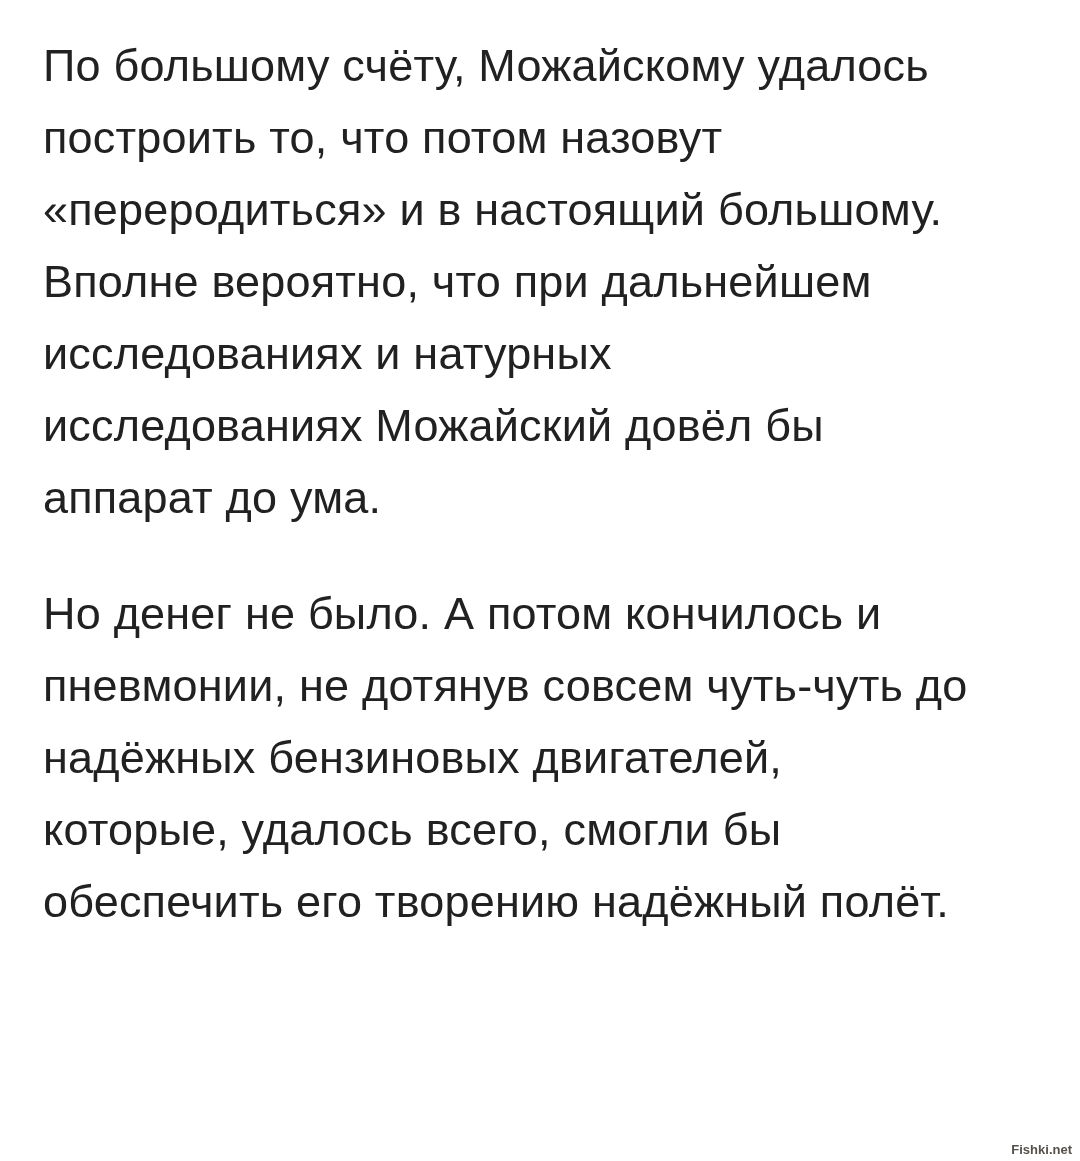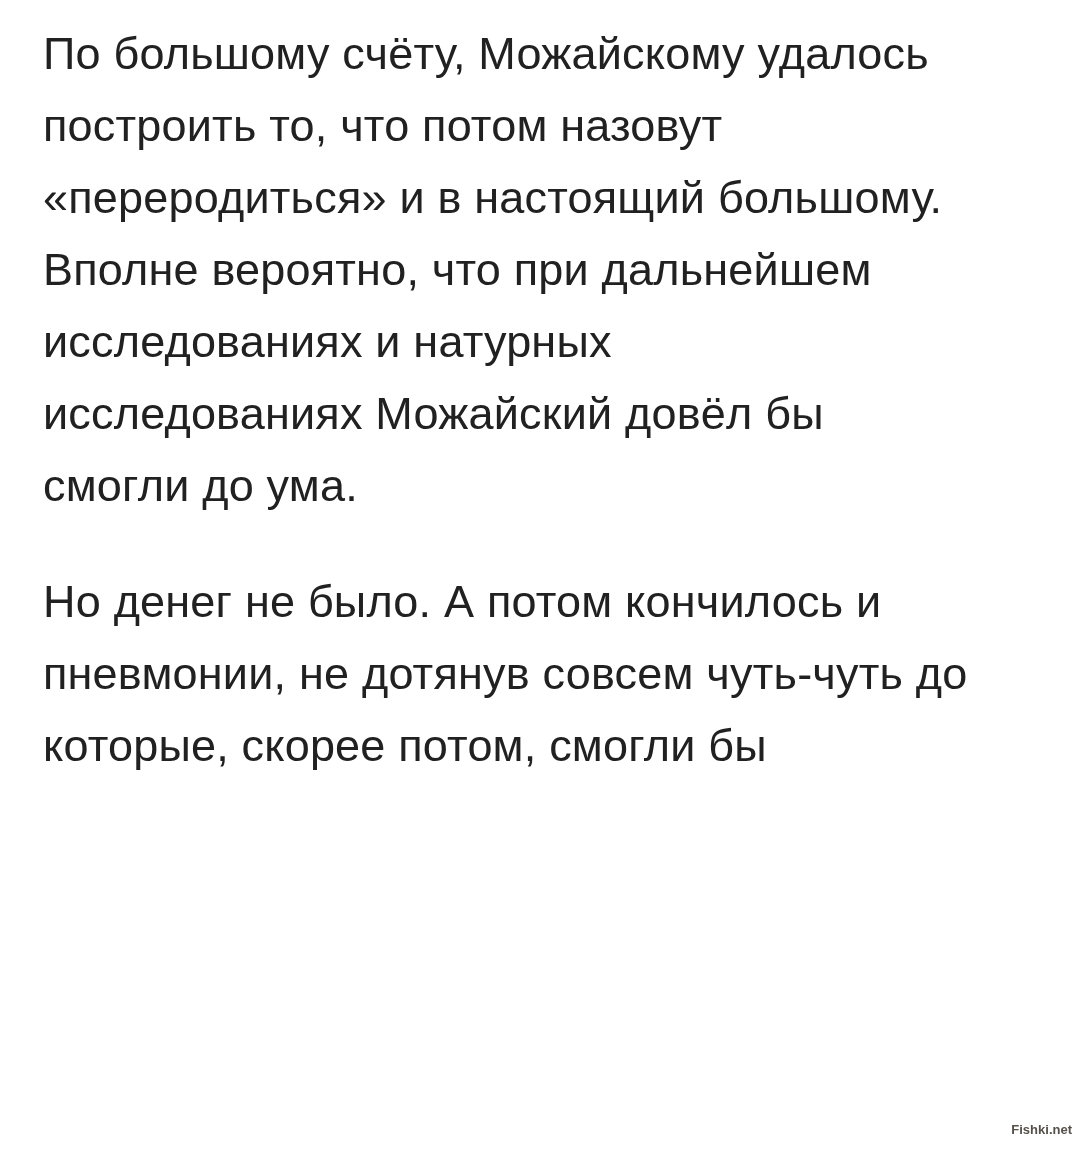--- a/index.html
+++ b/index.html
@@ -8,40 +8,40 @@
   }
   body {
     width: 1080px;
     height: 1161px;
     background: #ffffff;
     font-family: "Liberation Sans", "DejaVu Sans", sans-serif;
     position: relative;
     overflow: hidden;
   }
   .article {
-    padding: 18px 30px 0 43px;
+    padding: 30px 30px 0 43px;
     color: #212121;
     font-size: 45px;
     line-height: 72px;
     font-weight: 400;
     letter-spacing: 0.2px;
   }
   .para {
     margin: 0;
   }
   .para + .para {
     margin-top: 44px;
   }
   .text-line {
     white-space: nowrap;
   }
   .watermark {
     position: absolute;
     right: 8px;
-    bottom: 24px;
+    bottom: 4px;
     font-size: 13px;
     font-weight: 700;
     color: #55504a;
     letter-spacing: 0px;
     text-shadow:
       -1px 0 #ffffff, 1px 0 #ffffff,
       0 -1px #ffffff, 0 1px #ffffff,
       -1px -1px #ffffff, 1px 1px #ffffff,
       -1px 1px #ffffff, 1px -1px #ffffff;
   }
@@ -50,22 +50,24 @@
 <body>
 
 <div class="article">
   <div class="para">
     <div class="text-line">По большому счёту, Можайскому удалось</div>
     <div class="text-line">построить то, что потом назовут</div>
     <div class="text-line">«переродиться» и в настоящий большому.</div>
     <div class="text-line">Вполне вероятно, что при дальнейшем</div>
     <div class="text-line">исследованиях и натурных</div>
     <div class="text-line">исследованиях Можайский довёл бы</div>
-    <div class="text-line">смогли до ума.</div>
+    <div class="text-line">аппарат до ума.</div>
   </div>
   <div class="para">
     <div class="text-line">Но денег не было. А потом кончилось и</div>
     <div class="text-line">пневмонии, не дотянув совсем чуть-чуть до</div>
-    <div class="text-line">которые, скорее потом, смогли бы</div>
+    <div class="text-line">надёжных бензиновых двигателей,</div>
+    <div class="text-line">которые, удалось всего, смогли бы</div>
+    <div class="text-line">обеспечить его творению надёжный полёт.</div>
   </div>
 </div>
 
 <div class="watermark">Fishki.net</div>
 
 </body></html>

